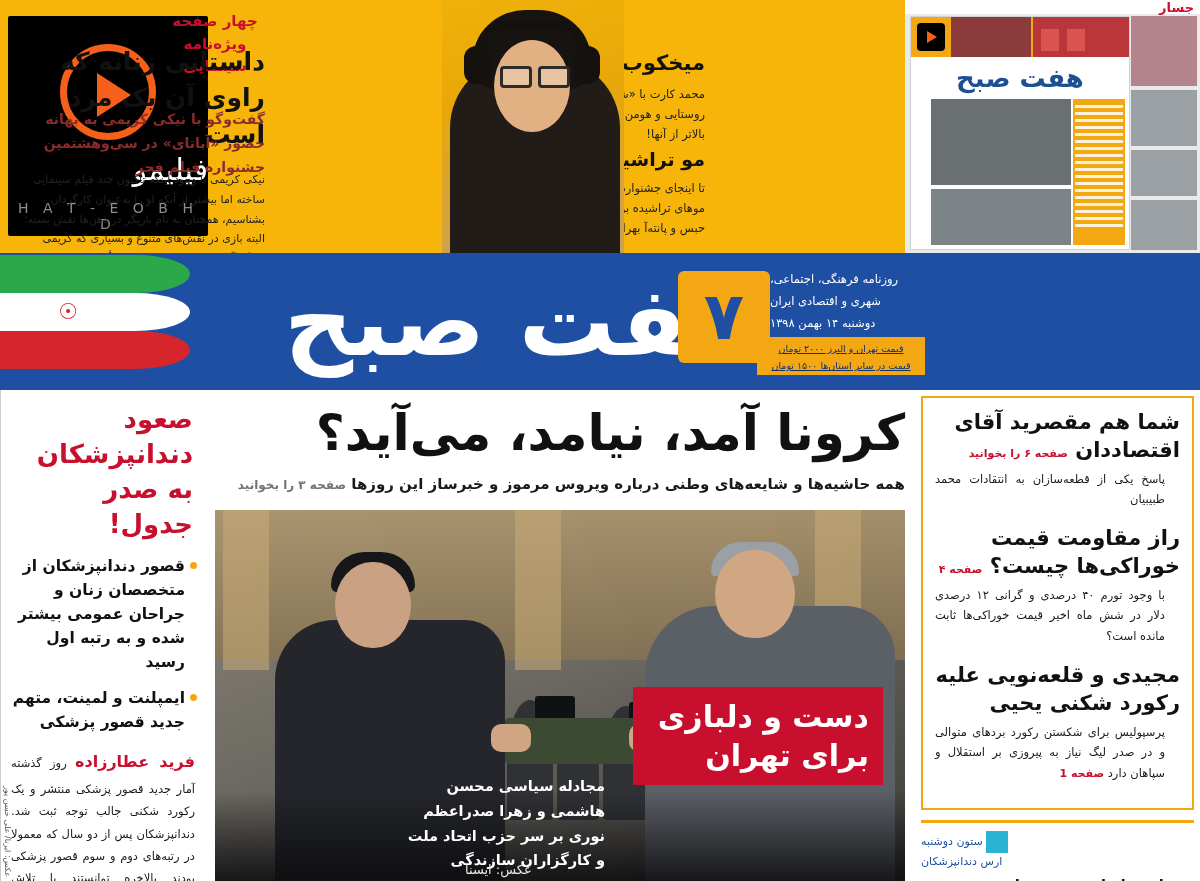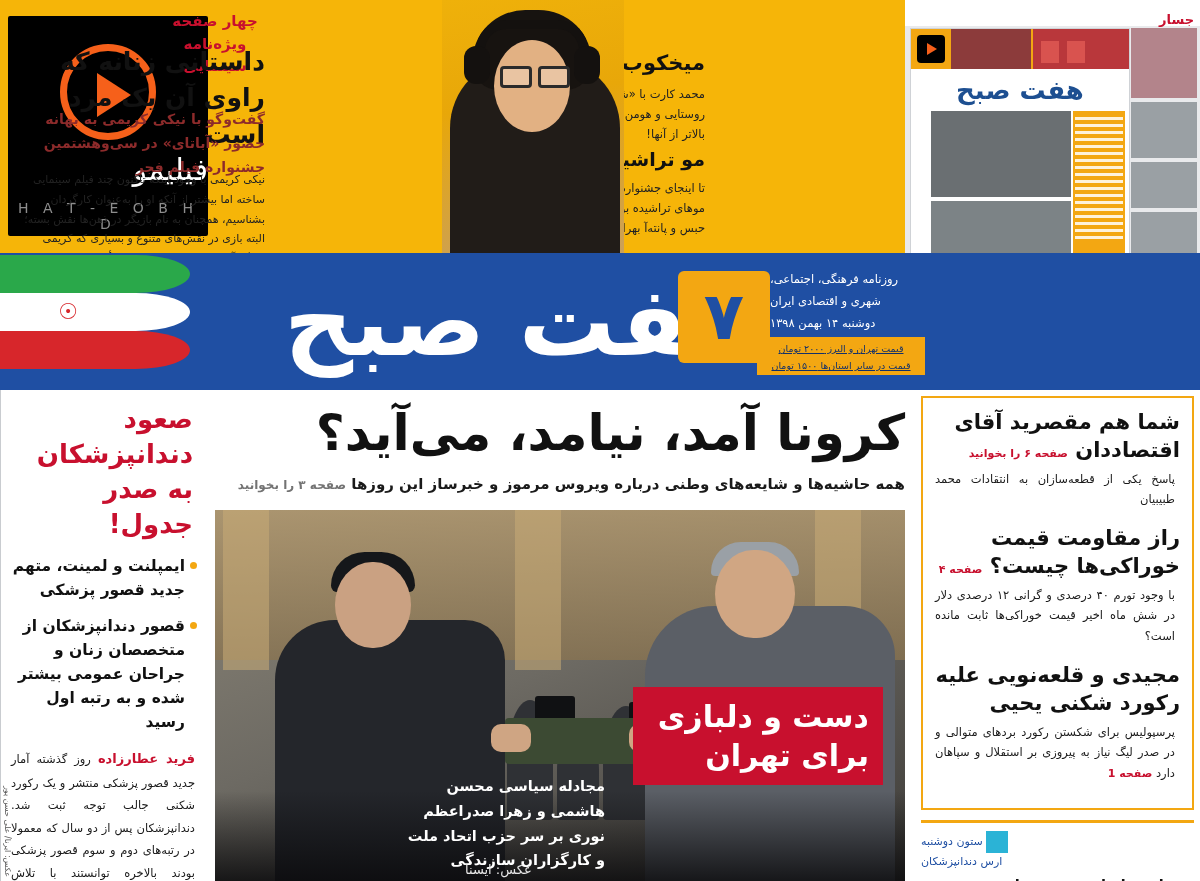--- a/index.html
+++ b/index.html
@@ -29,21 +29,21 @@
   .ph-g2{position:absolute;left:96px;top:66px;width:26px;height:16px;border:3px solid #2b2b2b;border-radius:4px;background:rgba(255,255,255,.25);}
   .ph-hp1{position:absolute;left:22px;top:46px;width:26px;height:38px;background:#14110f;border-radius:12px;}
   .ph-hp2{position:absolute;left:132px;top:46px;width:26px;height:38px;background:#14110f;border-radius:12px;}
   .ph-band{position:absolute;left:34px;top:20px;width:112px;height:30px;border:9px solid #14110f;border-bottom:none;border-radius:60px 60px 0 0;box-sizing:border-box;}
 
   .ad-h3{position:absolute;right:640px;top:44px;width:250px;text-align:right;font-size:25px;font-weight:bold;color:#111;line-height:1.45;}
   .ad-h3b{position:absolute;right:640px;top:108px;width:250px;text-align:right;font-size:14px;font-weight:bold;color:#8d2b2b;line-height:1.7;}
   .ad-p3{position:absolute;right:640px;top:170px;width:250px;text-align:right;font-size:11px;color:#222;line-height:1.8;}
 
   
-  .mini{position:absolute;left:905px;top:12px;width:295px;height:253px;background:#e9eaec;overflow:hidden;}
+  .mini{position:absolute;left:905px;top:0;width:295px;height:253px;background:#e9eaec;overflow:hidden;}
   .mini-hdr{position:absolute;left:0;top:0;width:295px;height:14px;background:#fff;}
   .mini-brand{position:absolute;right:6px;top:0;font-size:13px;color:#c8102e;font-weight:bold;letter-spacing:6px;}
   .mini-card{position:absolute;left:5px;top:16px;width:218px;height:232px;background:#fff;border:1px solid #cfd2d6;}
   .mini-top{position:absolute;left:0;top:0;width:218px;height:40px;background:#f3a712;}
   .mini-logo{position:absolute;left:6px;top:6px;width:28px;height:28px;background:#000;border-radius:4px;}
   .mini-logo:after{content:"";position:absolute;left:10px;top:8px;border-style:solid;border-width:6px 0 6px 10px;border-color:transparent transparent transparent #f6601a;}
   .mini-photo{position:absolute;left:40px;top:0;width:80px;height:40px;background:#8c3b3b;}
   .mini-seats{position:absolute;left:122px;top:0;width:96px;height:40px;background:#b9373b;}
   .mini-seats:before{content:"";position:absolute;left:8px;top:12px;width:18px;height:22px;background:#d9534f;}
   .mini-seats:after{content:"";position:absolute;left:34px;top:12px;width:18px;height:22px;background:#d9534f;}
@@ -75,21 +75,21 @@
 
   
   .body{position:absolute;left:0;top:390px;width:1200px;height:491px;background:#fff;}
 
   
   .colR{position:absolute;left:0;top:0;width:205px;height:491px;border-left:1px solid #c9ccd0;box-sizing:border-box;padding:6px 8px;}
   .colR h2{margin:6px 4px 12px 4px;text-align:right;font-size:26px;line-height:1.35;color:#c8102e;font-weight:bold;}
   .bullets{margin:0;padding:0;list-style:none;}
   .bullets li{position:relative;text-align:right;font-size:15.5px;font-weight:bold;line-height:1.55;color:#111;margin-bottom:12px;padding-right:12px;}
   .bullets li:before{content:"";position:absolute;right:0;top:8px;width:7px;height:7px;background:#f3a712;border-radius:50%;}
-  .colR .byline{color:#c8102e;font-weight:bold;font-size:13px;}
+  .colR .byline{color:#c8102e;font-weight:bold;font-size:16px;}
   .colR p.lead{text-align:justify;direction:rtl;font-size:11.5px;line-height:1.95;color:#1a1a1a;margin:6px 2px;}
   .vert{position:absolute;left:2px;bottom:4px;writing-mode:vertical-rl;font-size:8px;color:#555;}
 
   
   .colC{position:absolute;left:205px;top:0;width:710px;height:491px;padding:12px 10px 0 10px;box-sizing:border-box;}
   .lead-title{margin:2px 0 0 0;text-align:right;font-size:50px;font-weight:bold;color:#111;letter-spacing:-1px;line-height:1.18;}
   .lead-sub{margin:12px 0 4px 0;text-align:right;font-size:15px;font-weight:bold;color:#1a1a1a;}
   .lead-sub .ref{color:#737373;font-size:12px;text-align:center;}
   .photo{position:absolute;left:10px;top:120px;width:690px;height:371px;background:#5d5f62;overflow:hidden;}
   .p-bg{position:absolute;inset:0;background:linear-gradient(160deg,#8b8577 0%,#6d6a63 45%,#3c3a37 100%);}
@@ -113,21 +113,21 @@
   .redbox h3{margin:0;text-align:right;font-size:30px;font-weight:bold;line-height:1.3;}
   .blackbar{position:absolute;right:22px;bottom:8px;width:250px;background:rgba(15,15,18,.82);color:#fff;padding:8px 14px;box-sizing:border-box;text-align:right;font-size:14px;font-weight:bold;line-height:1.6;}
   .photo-credit{position:absolute;left:250px;bottom:4px;color:#e6e6e6;font-size:13px;}
   .cap-left{position:absolute;right:300px;bottom:8px;width:210px;color:#fff;text-align:right;font-size:14.5px;font-weight:bold;line-height:1.7;}
 
   
   .colL{position:absolute;left:915px;top:0;width:285px;height:491px;padding:6px;box-sizing:border-box;}
   .yellowbox{border:2px solid #f3a712;padding:10px 12px;box-sizing:border-box;}
   .yellowbox h3{margin:0 0 4px 0;text-align:right;font-size:21px;font-weight:bold;color:#111;line-height:1.35;}
   .yellowbox .ref{color:#c8102e;font-size:11px;font-weight:bold;}
-  .yellowbox p{margin:4px 5px 14px 0;text-align:justify;direction:rtl;font-size:11.5px;line-height:1.8;color:#1a1a1a;}
+  .yellowbox p{margin:4px 15px 14px 0;text-align:justify;direction:rtl;font-size:11.5px;line-height:1.8;color:#1a1a1a;}
   .colbox{margin-top:10px;border-top:3px solid #f3a712;padding-top:8px;}
   .colbox .kicker{text-align:left;font-size:11px;color:#1f4fa3;line-height:1.7;}
   .colbox h4{margin:6px 0 4px 0;text-align:right;font-size:14.5px;font-weight:bold;color:#111;}
   .sq{display:inline-block;width:22px;height:22px;background:#2bb3d6;vertical-align:middle;}
 </style>
 </head>
 <body>
 
 <div class="page">
 
@@ -224,22 +224,22 @@
 شماره ۲۵۸۴</div>
     <div class="price-box" style="white-space:pre-line;text-decoration:underline;">قیمت تهران و البرز ۲۰۰۰ تومان
 قیمت در سایر استان‌ها ۱۵۰۰ تومان</div>
   </div>
 
   <div class="body">
 
     <div class="colR">
       <h2>صعود دندانپزشکان به صدر جدول!</h2>
       <ul class="bullets">
+        <li>قصور دندانپزشکان از متخصصان زنان و جراحان عمومی بیشتر شده و به رتبه اول رسید</li>
         <li>ایمپلنت و لمینت، متهم جدید قصور پزشکی</li>
-        <li>قصور دندانپزشکان از متخصصان زنان و جراحان عمومی بیشتر شده و به رتبه اول رسید</li>
       </ul>
       <p class="lead">
         <span class="byline">فرید عطارزاده</span>
         <span>روز گذشته آمار جدید قصور پزشکی منتشر و یک رکورد شکنی جالب توجه ثبت شد. دندانپزشکان پس از دو سال که معمولا در رتبه‌های دوم و سوم قصور پزشکی بودند بالاخره توانستند با تلاش شبانه‌روزی خود به رتبه اول دست پیدا کنند و تعداد قصورهایشان از متخصصان زنان نیز جلو بزند. پس از این متخصصان زنان، رتبه سوم قصورهای پزشکی نیز به جراحان عمومی اختصاص دارد. سوال اساسی اینجاست که اتفاقی افتاده که تعداد پرونده‌ها...</span>
       </p>
       <div class="vert">عکس: ایرنا/ علی حسن پور</div>
     </div>
 
     <div class="colC">
       <h1 class="lead-title">کرونا آمد، نیامد، می‌آید؟</h1>

